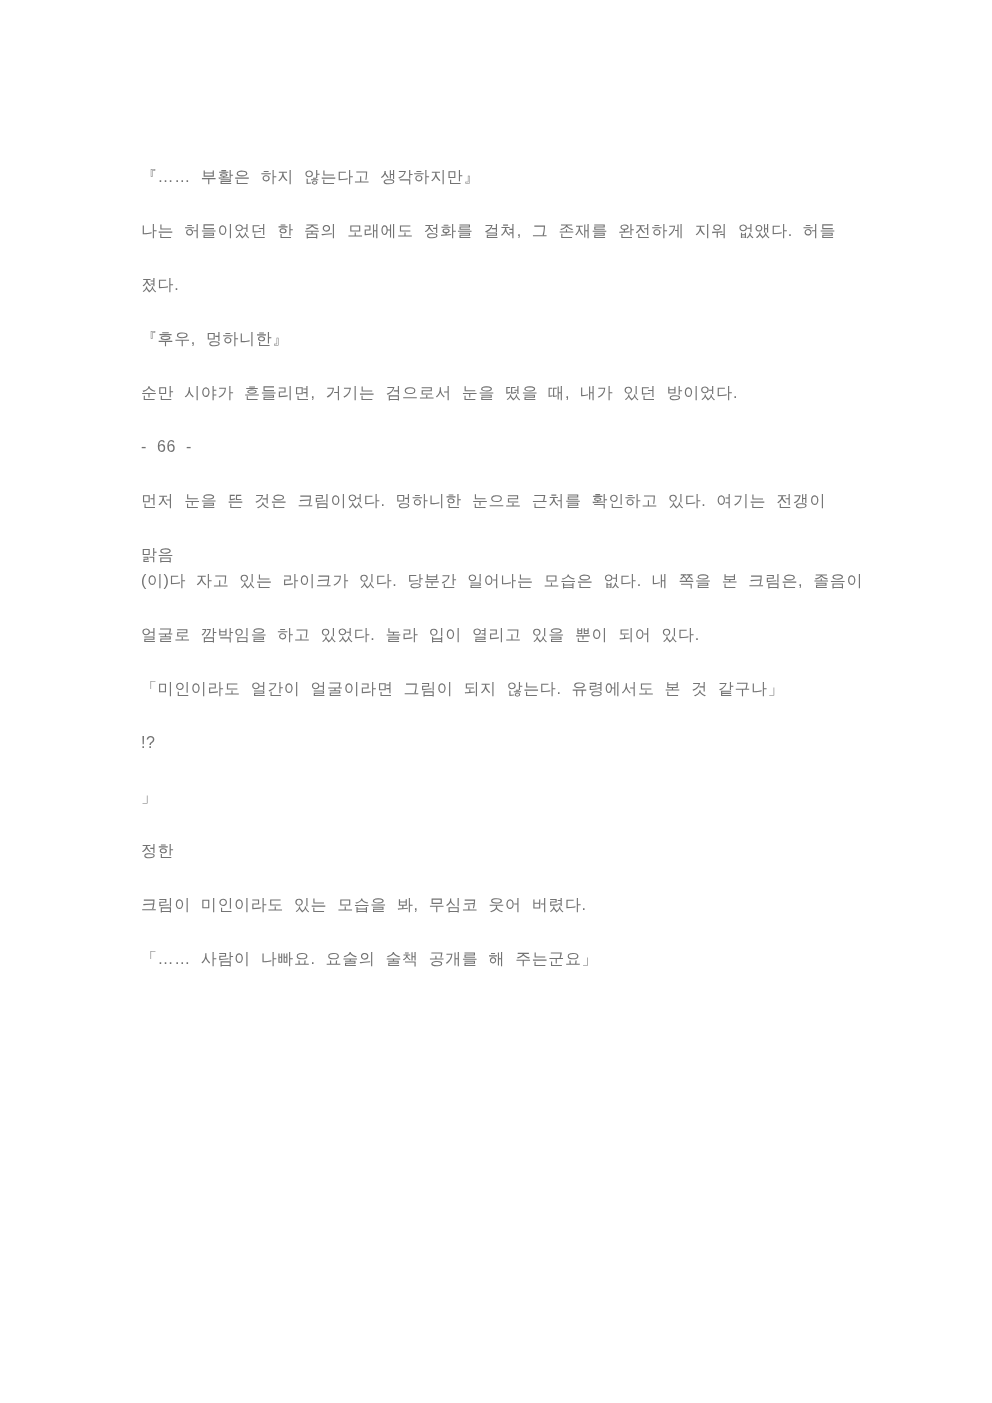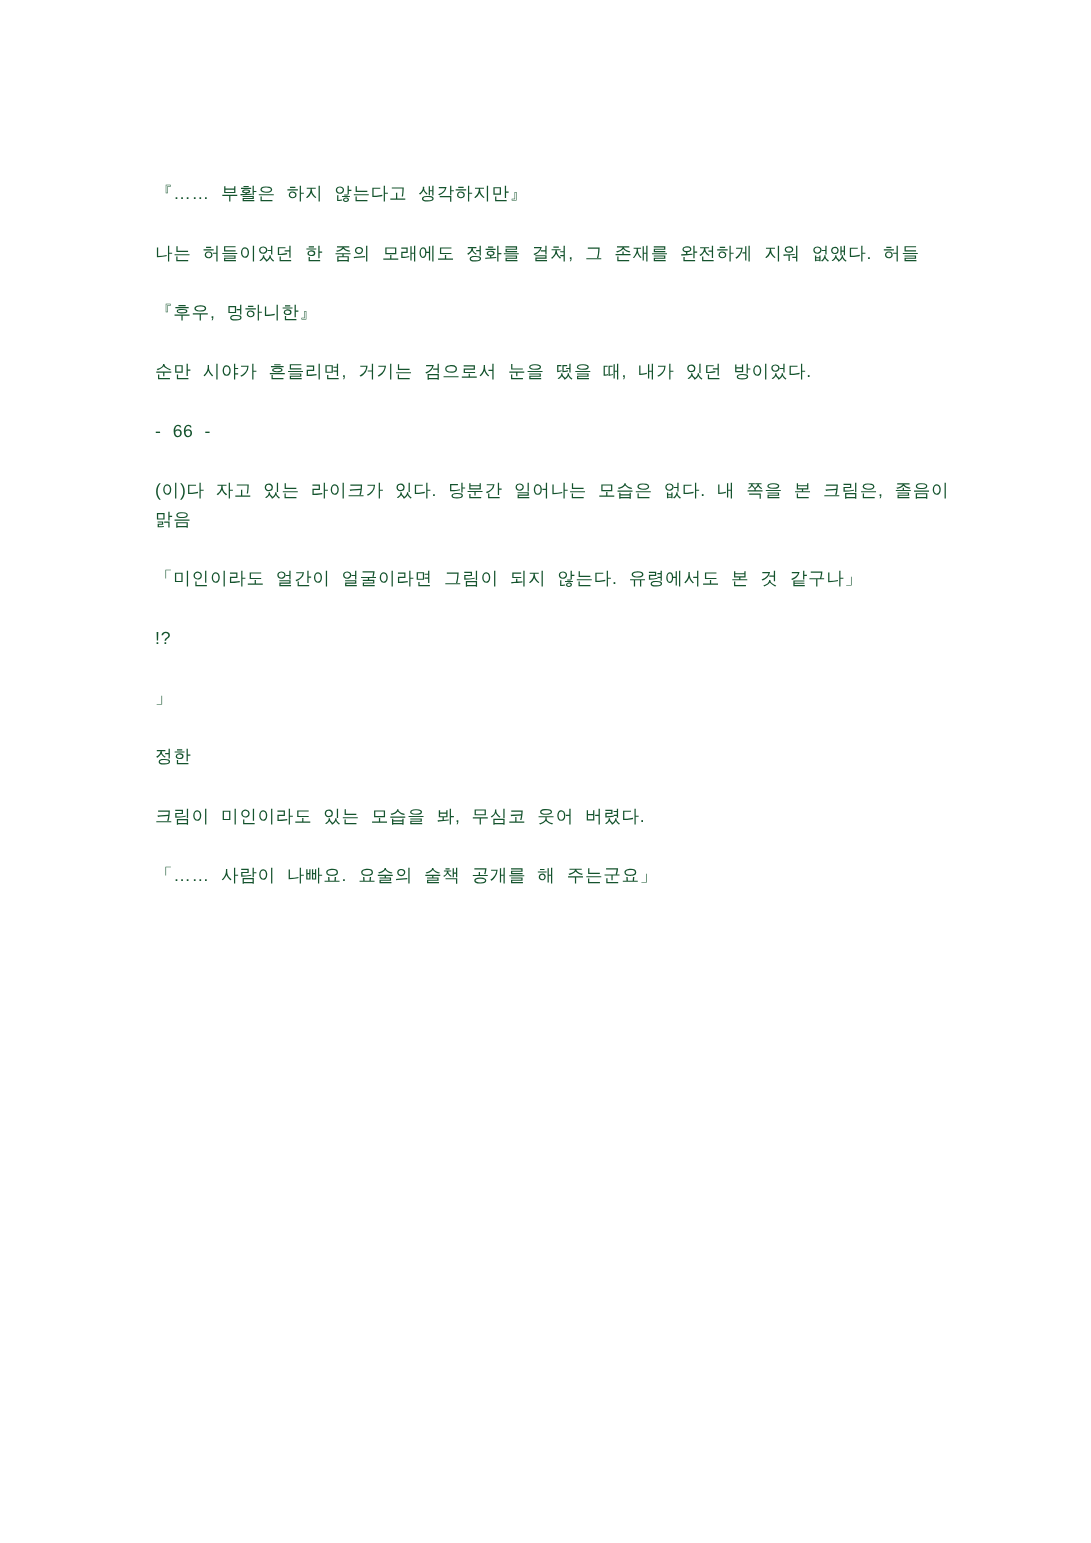--- a/index.html
+++ b/index.html
@@ -12,21 +12,21 @@
     height: 1403px;
     overflow: hidden;
     font-family: "Liberation Sans", sans-serif;
   }
   .page {
     box-sizing: border-box;
     width: 916px;
     height: 1403px;
     background: #ffffff;
     padding: 164px 90px 0 141px;
-    color: #14532d;
+    color: #737373;
   }
   .para {
     margin: 0 0 28px 0;
   }
   .line {
     font-size: 16px;
     line-height: 26px;
     letter-spacing: 0.6px;
     word-spacing: 5px;
     white-space: nowrap;
@@ -39,43 +39,50 @@
 
   <div class="para">
     <div class="line">『…… 부활은 하지 않는다고 생각하지만』</div>
   </div>
 
   <div class="para">
     <div class="line">나는 허들이었던 한 줌의 모래에도 정화를 걸쳐, 그 존재를 완전하게 지워 없앴다. 허들</div>
   </div>
 
   <div class="para">
+    <div class="line">졌다.</div>
   </div>
 
   <div class="para">
     <div class="line">『후우, 멍하니한』</div>
   </div>
 
 
   <div class="para">
     <div class="line">순만 시야가 흔들리면, 거기는 검으로서 눈을 떴을 때, 내가 있던 방이었다.</div>
   </div>
 
   <div class="para">
     <div class="line">- 66 -</div>
   </div>
 
 
+  <div class="para">
+    <div class="line">먼저 눈을 뜬 것은 크림이었다. 멍하니한 눈으로 근처를 확인하고 있다. 여기는 전갱이</div>
+  </div>
 
 
   <div class="para">
+    <div class="line">맑음</div>
     <div class="line">(이)다 자고 있는 라이크가 있다. 당분간 일어나는 모습은 없다. 내 쪽을 본 크림은, 졸음이</div>
-    <div class="line">맑음</div>
   </div>
 
+  <div class="para">
+    <div class="line">얼굴로 깜박임을 하고 있었다. 놀라 입이 열리고 있을 뿐이 되어 있다.</div>
+  </div>
 
   <div class="para">
     <div class="line">「미인이라도 얼간이 얼굴이라면 그림이 되지 않는다. 유령에서도 본 것 같구나」</div>
   </div>
 
 
   <div class="para">
     <div class="line">!?</div>
   </div>
 

